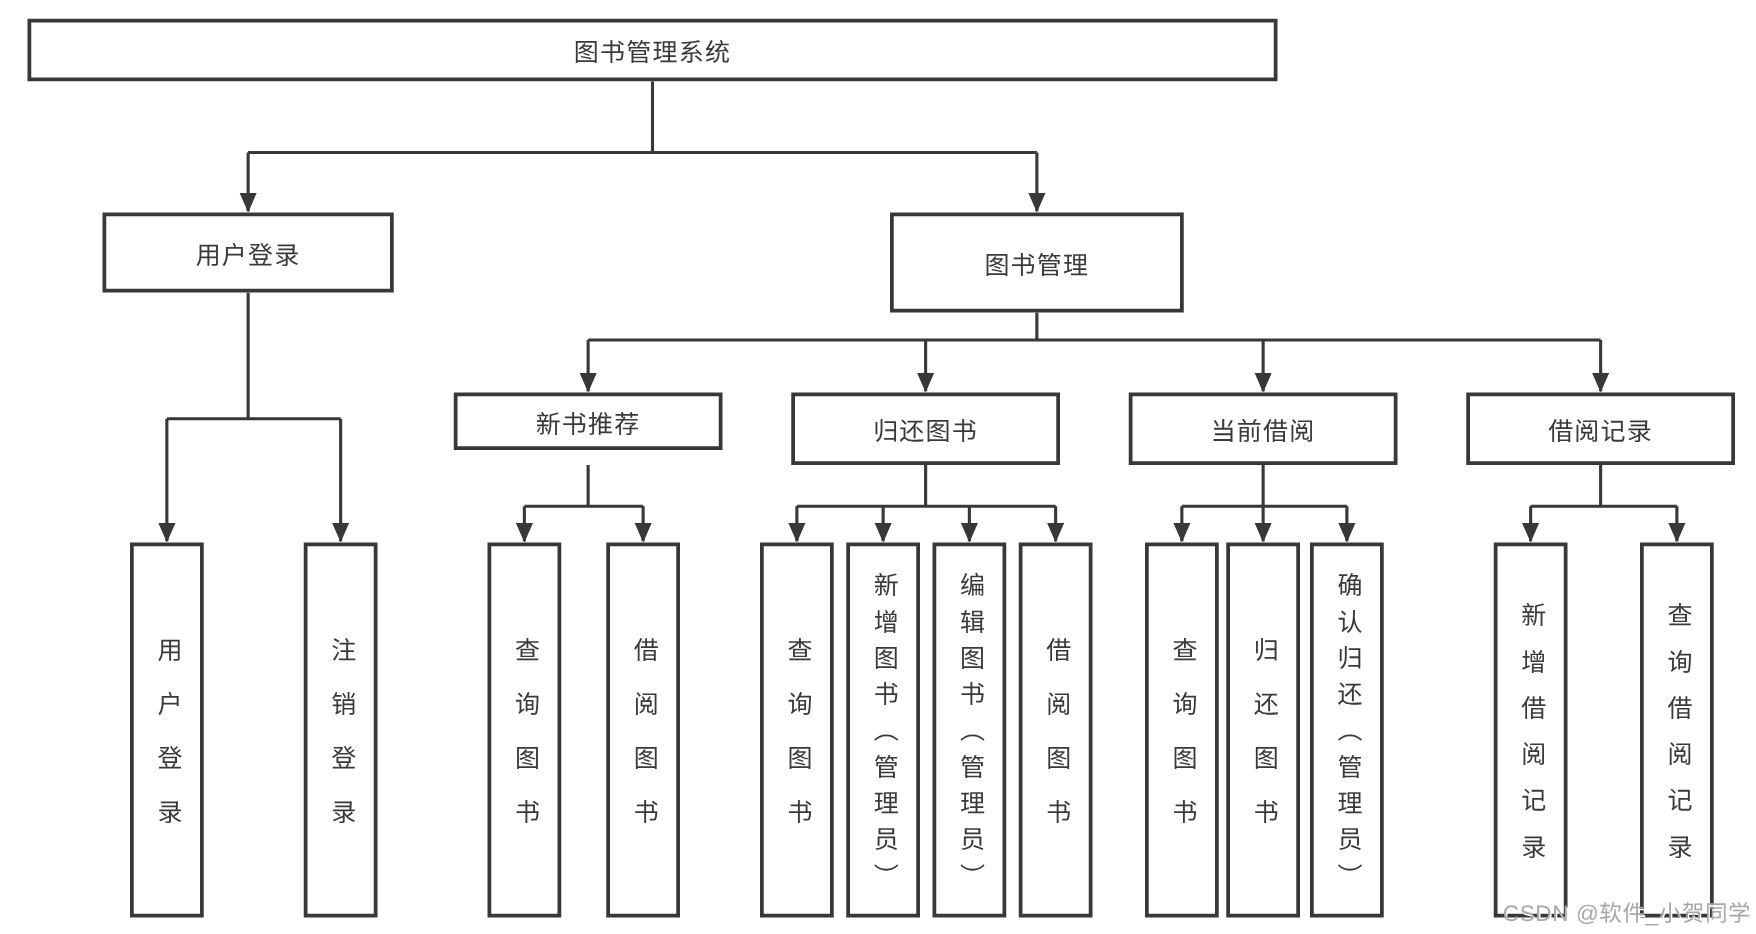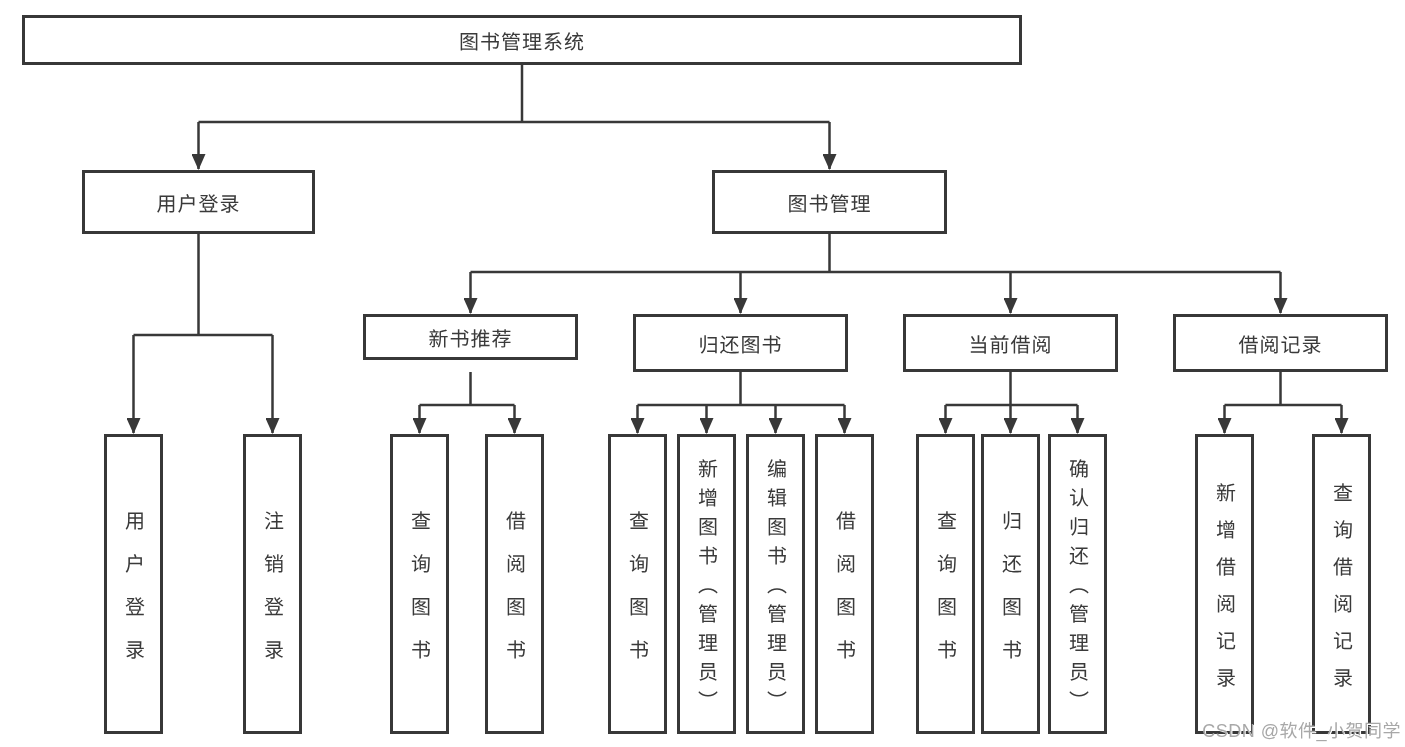--- a/index.html
+++ b/index.html
@@ -74,21 +74,21 @@
     <path d="M1341.5,405 V433" marker-end="url(#arr)"></path>
   </svg>
 
   <div class="node hbox root" style="left:22px;top:15px;width:1000px;height:50px;">
     <span>图书管理系统</span>
   </div>
 
   <div class="node hbox" style="left:82px;top:170px;width:233px;height:64px;">
     <span>用户登录</span>
   </div>
-  <div class="node hbox" style="left:712px;top:170px;width:235px;height:64px;">
+  <div class="node hbox" style="left:712px;top:170px;width:235px;height:80px;">
     <span>图书管理</span>
   </div>
 
   <div class="node hbox" style="left:363px;top:314px;width:215px;height:46px;">
     <span>新书推荐</span>
   </div>
   <div class="node hbox" style="left:633px;top:314px;width:215px;height:58px;">
     <span>归还图书</span>
   </div>
   <div class="node hbox" style="left:903px;top:314px;width:215px;height:58px;">

